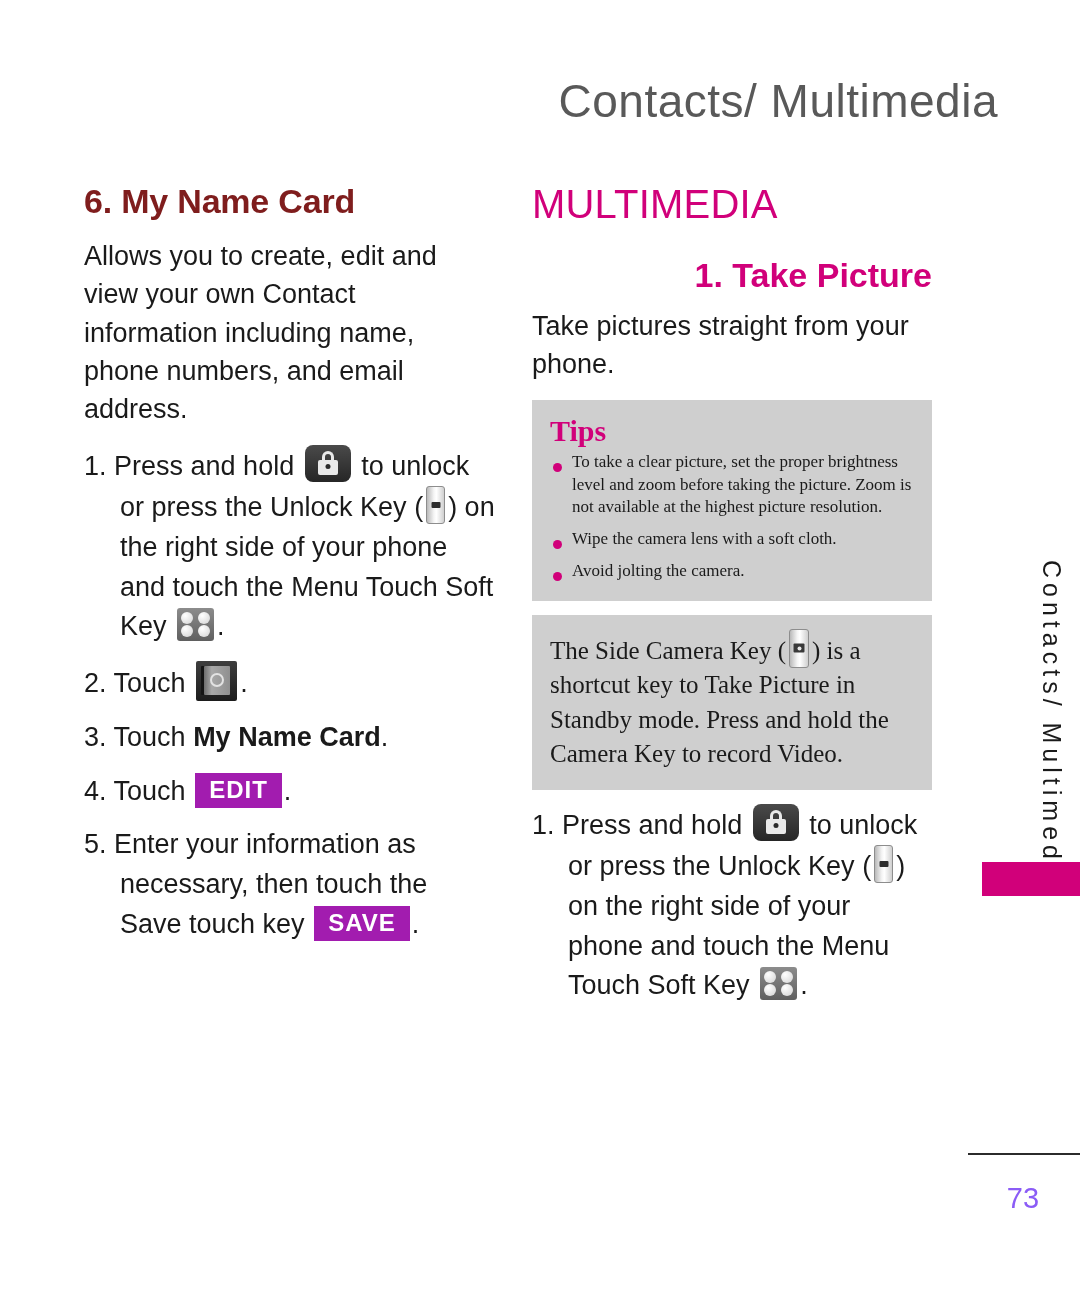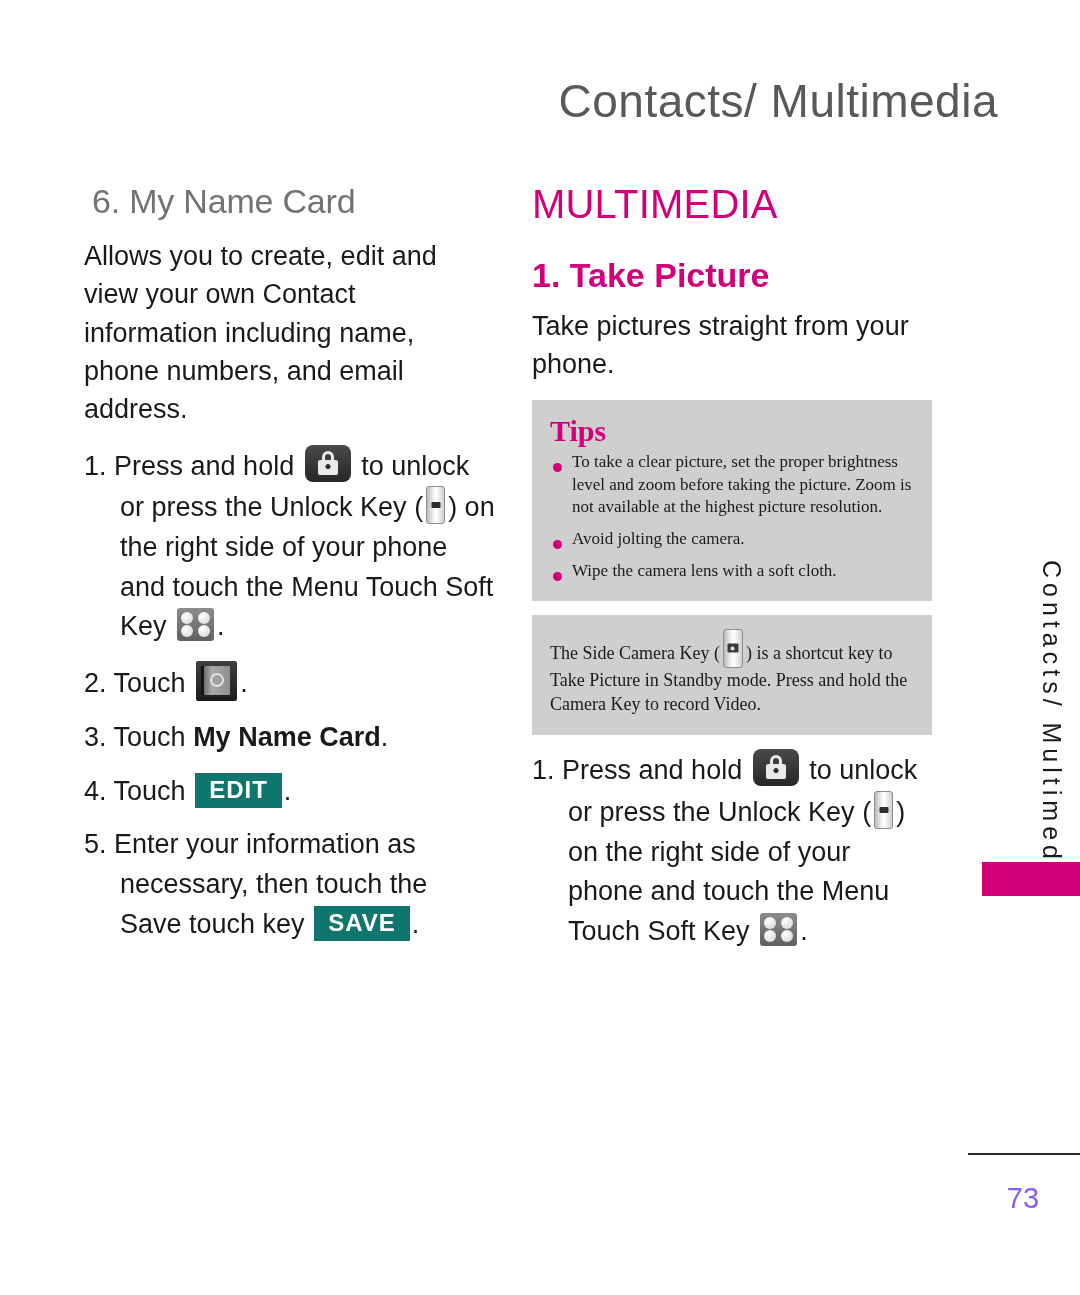--- a/index.html
+++ b/index.html
@@ -37,41 +37,42 @@
   }
   .col-right {
     position: absolute;
     left: 532px;
     top: 182px;
     width: 400px;
   }
 
   
   .h-section {
-    color: #737373;
+    color: #7f1d1d;
     font-size: 34px;
-    font-weight: normal;
-    margin: 0 0 16px 8px;
+    font-weight: bold;
+    margin: 0 0 16px 0;
     line-height: 1.15;
     letter-spacing: -0.2px;
   }
   .h-bigsection {
     color: #D1007A;
     font-size: 40px;
     font-weight: normal;
     margin: 0 0 30px 0;
     line-height: 1.1;
     letter-spacing: 0.2px;
   }
   .h-sub {
     color: #D1007A;
     font-size: 34px;
     font-weight: bold;
     margin: 0 0 12px 0;
     line-height: 1.15;
+    text-align: right;
   }
 
   
   .para {
     font-size: 27px;
     line-height: 1.42;
     margin: 0 0 16px 0;
   }
   .steps {
     margin: 0;
@@ -245,21 +246,21 @@
     width: 14px;
     height: 14px;
     border: 2px solid #e3e3e3;
     border-radius: 50%;
     box-sizing: border-box;
   }
 
   
   .ic-softkey {
     display: inline-block;
-    background: #0f766e;
+    background: #a21caf;
     color: #ffffff;
     font-weight: bold;
     font-size: 24px;
     letter-spacing: 1px;
     padding: 5px 14px 6px 14px;
     vertical-align: 2px;
     text-indent: 0;
     line-height: 1;
     margin: 0 2px;
   }
@@ -273,21 +274,21 @@
     font-family: Liberation Serif, serif;
   }
   .box-title {
     color: #D1007A;
     font-weight: bold;
     font-size: 30px;
     line-height: 1.1;
     margin: 0 0 4px 0;
   }
   .box-body {
-    font-size: 18px;
+    font-size: 25px;
     line-height: 1.38;
     margin: 0;
   }
   .bullets {
     margin: 0;
     padding: 0;
     list-style: none;
   }
   .bullets li {
     position: relative;
@@ -401,22 +402,22 @@
   <h1 class="h-bigsection">MULTIMEDIA</h1>
 
   <h2 class="h-sub">1. Take Picture</h2>
 
   <p class="para">Take pictures straight from your phone.</p>
 
   <div class="box">
     <div class="box-title">Tips</div>
     <ul class="bullets">
       <li>To take a clear picture, set the proper brightness level and zoom before taking the picture. Zoom is not available at the highest picture resolution.</li>
+      <li>Wipe the camera lens with a soft cloth.</li>
       <li>Avoid jolting the camera.</li>
-      <li>Wipe the camera lens with a soft cloth.</li>
     </ul>
   </div>
 
   <div class="box">
     <p class="box-body"><span>The Side Camera Key (</span><span class="icon-inline ic-camkey"><span class="cam"></span></span><span>) is a shortcut key to Take Picture in Standby mode. Press and hold the Camera Key to record Video.</span></p>
   </div>
 
   <ul class="steps">
     <li class="step">
       <span class="num">1.</span>

